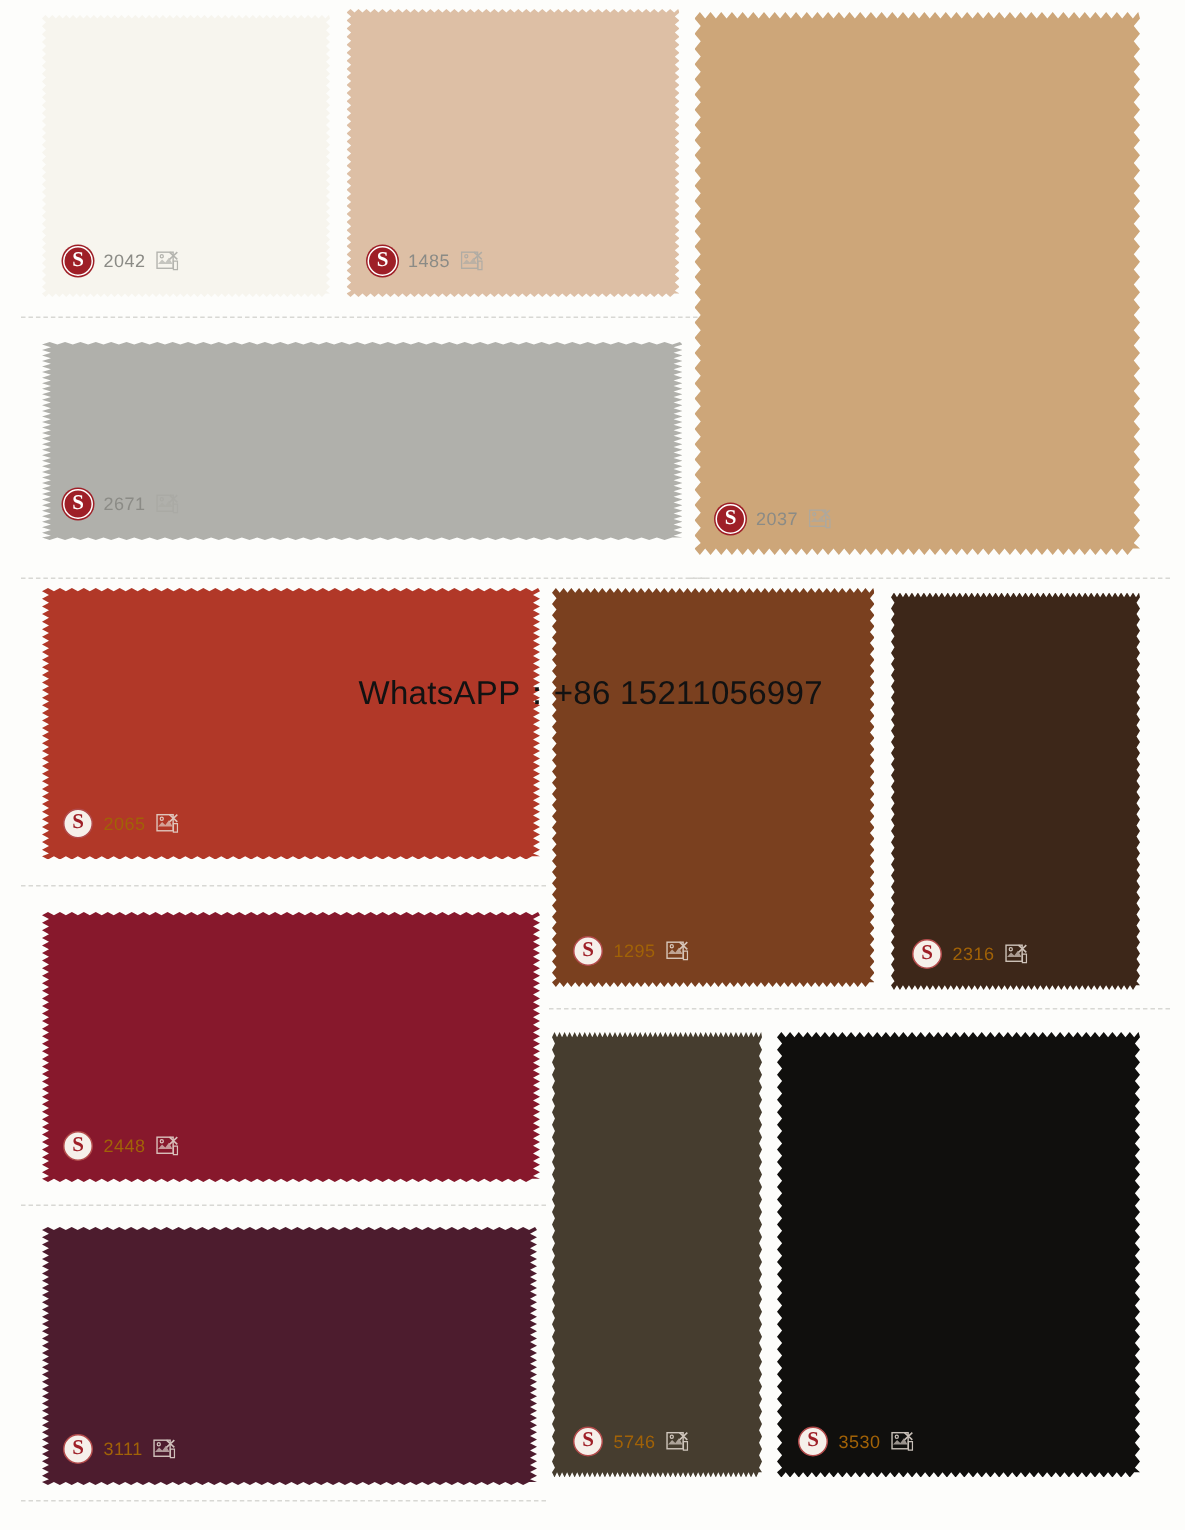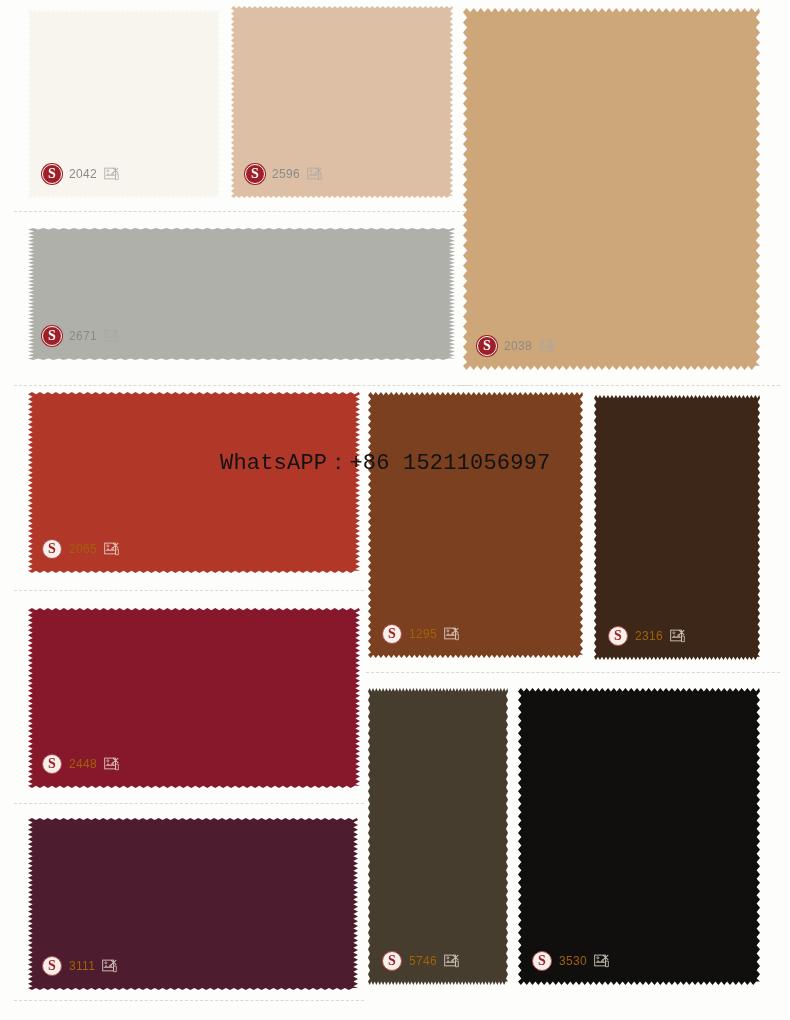--- a/index.html
+++ b/index.html
@@ -143,29 +143,28 @@
 
   .imgicon{
     width:15px;height:14px;
     display:block;
     opacity:.85;
   }
 
   
   #watermark{
     position:absolute;
-    left:220px;
+    left:239px;
     top:447px;
     font-size:22px;
     color:#121212;
     white-space:nowrap;
     z-index:40;
     letter-spacing:.2px;
     pointer-events:none;
-    font-family:Liberation Mono, monospace;
   }
 </style>
 </head>
 <body>
 
 <div id="board" style="background: rgb(253, 253, 251);">
 
 <div class="sep" style="left: 14px; top: 211px; width: 456px;"></div>
     <div class="sep" style="left: 14px; top: 385px; width: 456px;"></div>
     <div class="sep" style="left: 460px; top: 385px; width: 320px;"></div>
@@ -184,35 +183,35 @@
           <circle cx="4.1" cy="4.1" r="1.1" fill="none" stroke="#a9a9a4" stroke-width="0.9"></circle>
           <path d="M9.6 1.2 L15.2 6.3 M15.2 1.2 L9.6 6.3" stroke="#a9a9a4" stroke-width="1.1" fill="none"></path>
           <path d="M12.4 7.6 L15.3 7.6 L15.3 13.6 L12.4 13.6 Z" fill="none" stroke="#a9a9a4" stroke-width="0.9"></path>
         </svg>
       </div>
     </div>
     <div class="swatch pale" style="left: 231px; top: 6px; width: 222px; height: 192px;">
       <div class="cloth" style="--c: #ddbfa5;"></div>
       <div class="label">
         <div class="badge on-light">S</div>
-        <span class="code on-light">2596</span>
+        <span class="code on-light">1485</span>
         <svg class="imgicon" viewBox="0 0 16 15">
           <rect x="0.7" y="1.2" width="11.5" height="11.5" fill="none" stroke="#a9a9a4" stroke-width="1"></rect>
           <path d="M1.4 9.6 L4.3 6.4 L6.6 8.6 L9.2 5.2 L11.8 9.6 Z" fill="#a9a9a4" opacity=".75"></path>
           <circle cx="4.1" cy="4.1" r="1.1" fill="none" stroke="#a9a9a4" stroke-width="0.9"></circle>
           <path d="M9.6 1.2 L15.2 6.3 M15.2 1.2 L9.6 6.3" stroke="#a9a9a4" stroke-width="1.1" fill="none"></path>
           <path d="M12.4 7.6 L15.3 7.6 L15.3 13.6 L12.4 13.6 Z" fill="none" stroke="#a9a9a4" stroke-width="0.9"></path>
         </svg>
       </div>
     </div>
     <div class="swatch pale" style="left: 463px; top: 8px; width: 297px; height: 362px;">
       <div class="cloth" style="--c: #cda679;"></div>
       <div class="label">
         <div class="badge on-light">S</div>
-        <span class="code on-light">2038</span>
+        <span class="code on-light">2037</span>
         <svg class="imgicon" viewBox="0 0 16 15">
           <rect x="0.7" y="1.2" width="11.5" height="11.5" fill="none" stroke="#a9a9a4" stroke-width="1"></rect>
           <path d="M1.4 9.6 L4.3 6.4 L6.6 8.6 L9.2 5.2 L11.8 9.6 Z" fill="#a9a9a4" opacity=".75"></path>
           <circle cx="4.1" cy="4.1" r="1.1" fill="none" stroke="#a9a9a4" stroke-width="0.9"></circle>
           <path d="M9.6 1.2 L15.2 6.3 M15.2 1.2 L9.6 6.3" stroke="#a9a9a4" stroke-width="1.1" fill="none"></path>
           <path d="M12.4 7.6 L15.3 7.6 L15.3 13.6 L12.4 13.6 Z" fill="none" stroke="#a9a9a4" stroke-width="0.9"></path>
         </svg>
       </div>
     </div>
     <div class="swatch pale" style="left: 28px; top: 228px; width: 427px; height: 132px;">

